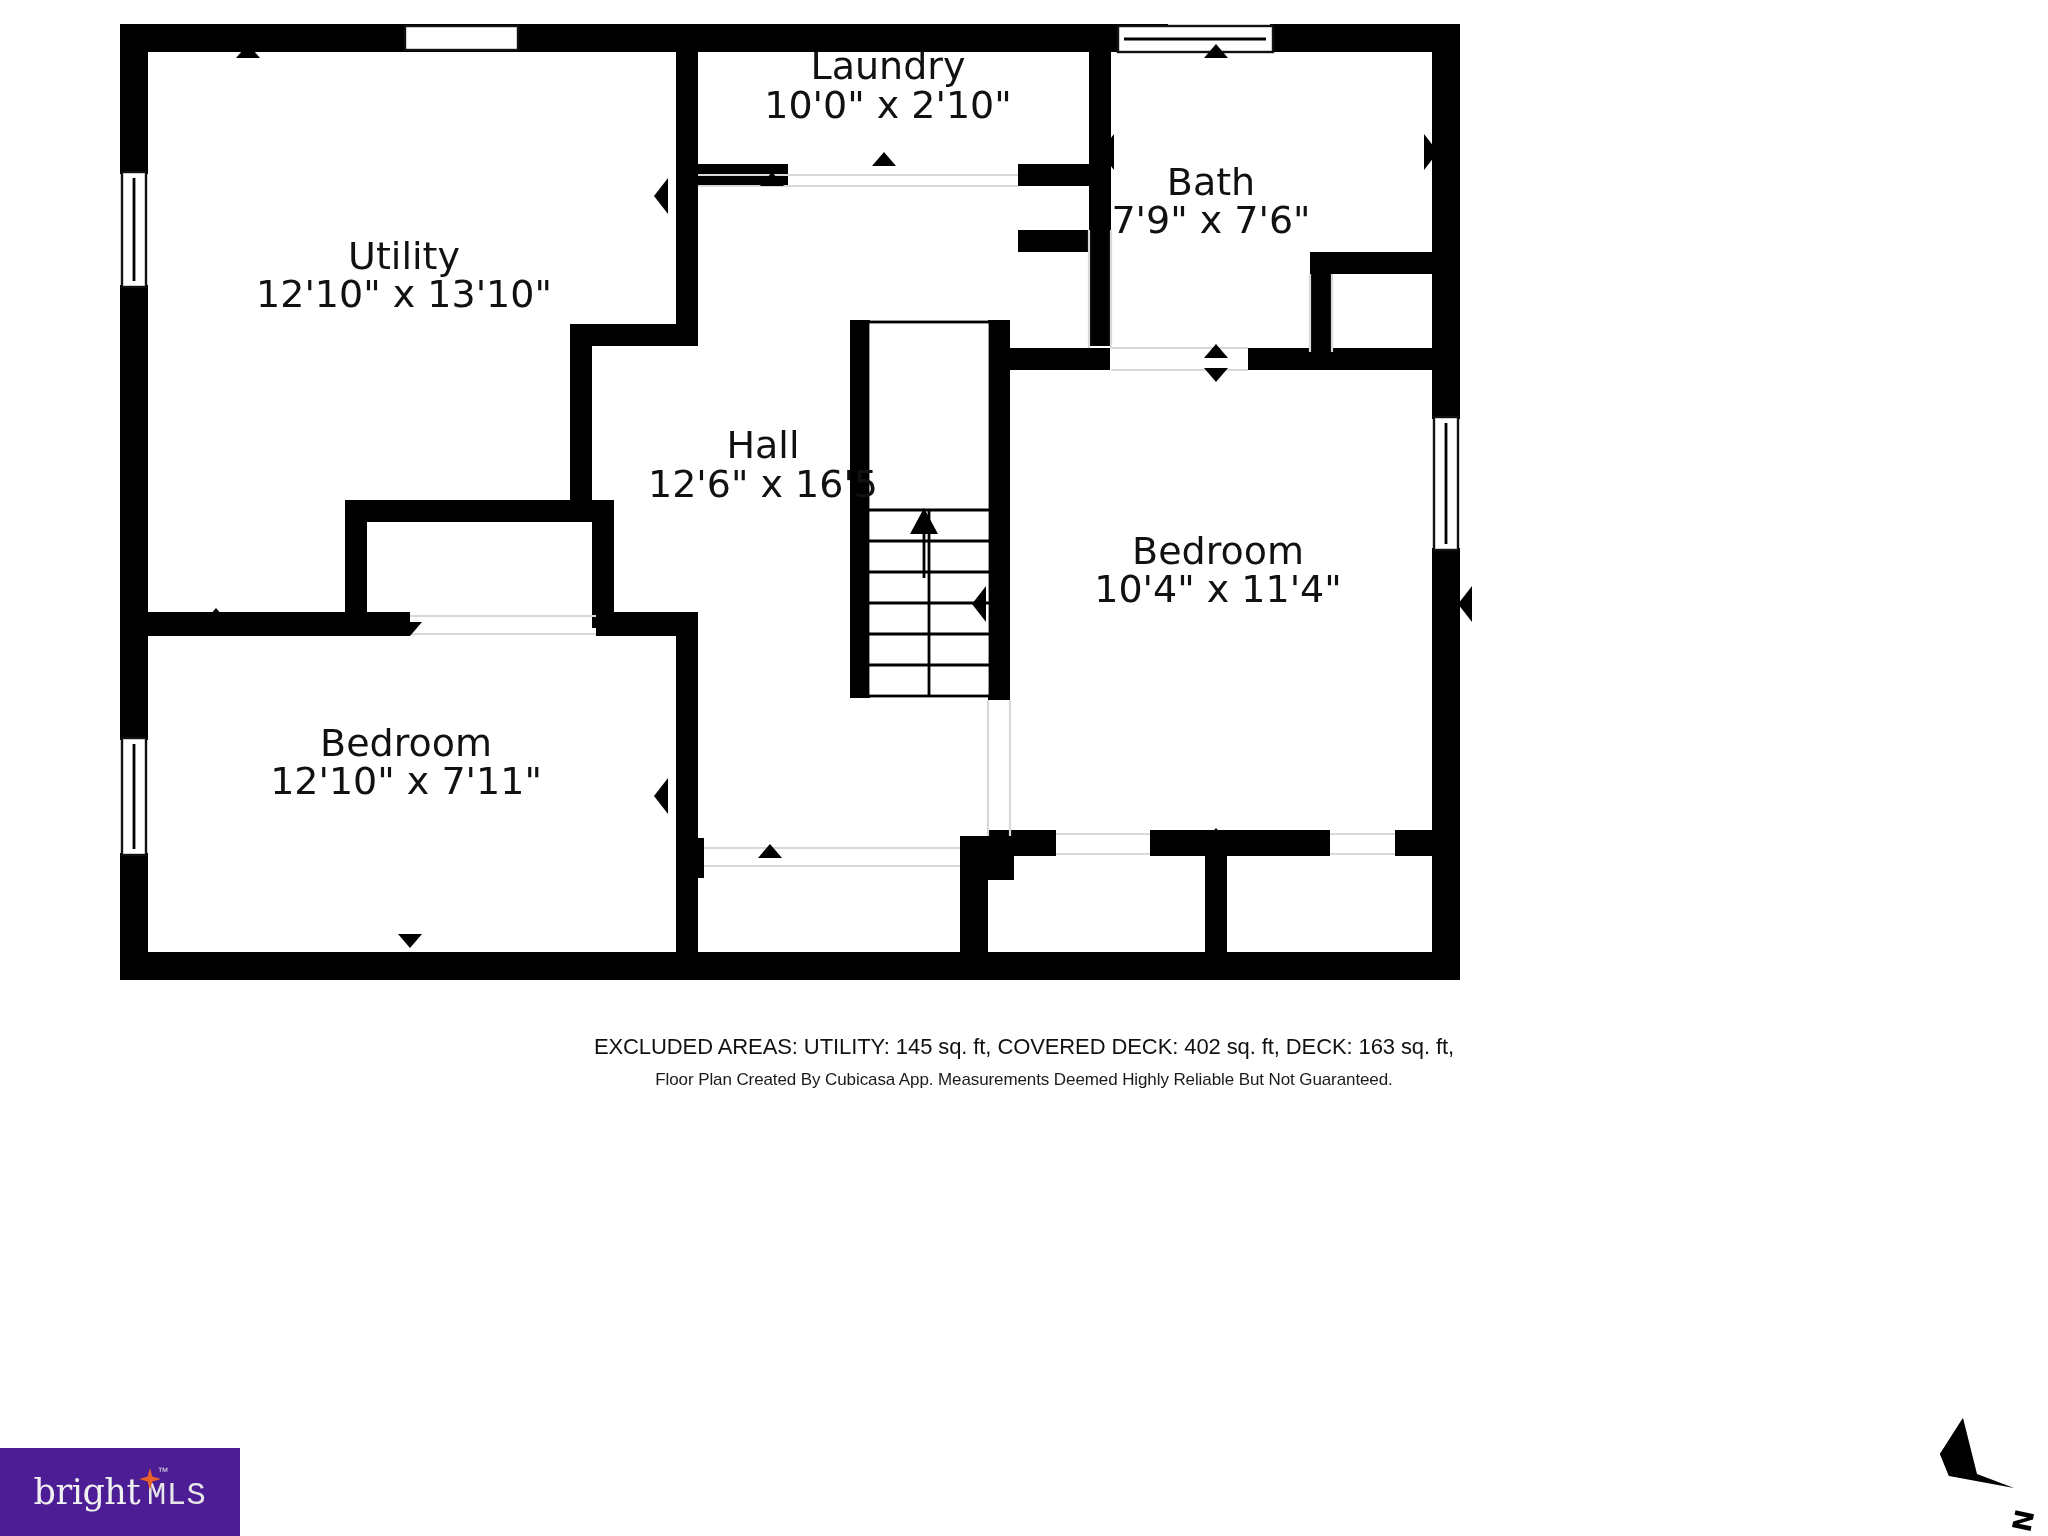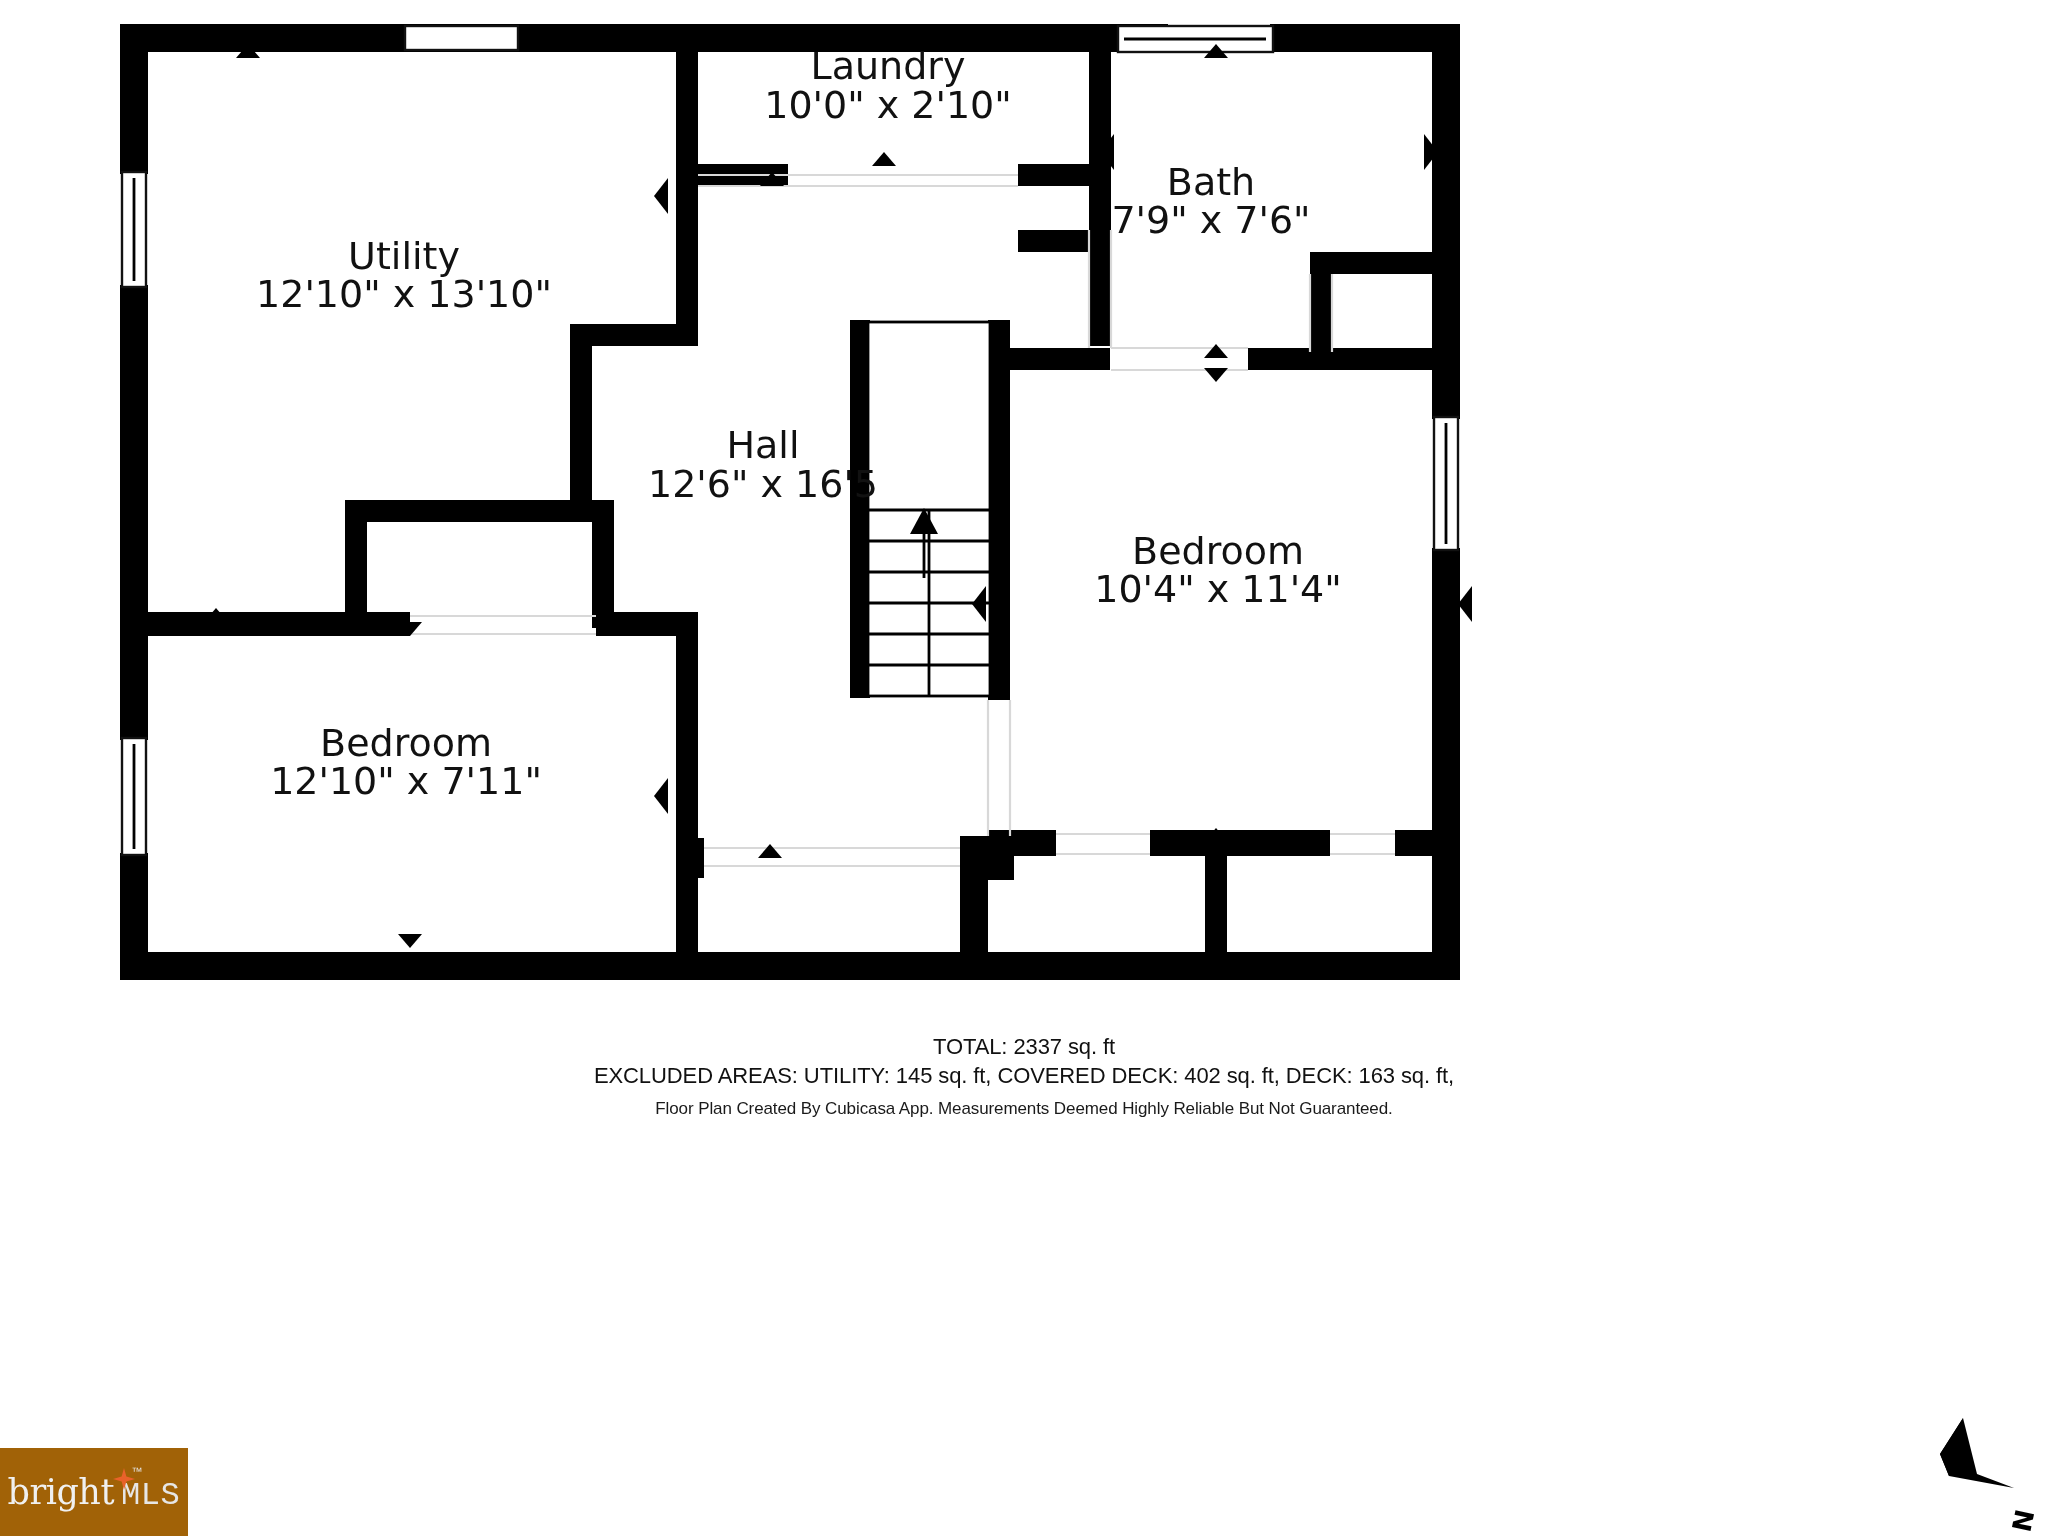--- a/index.html
+++ b/index.html
@@ -78,23 +78,23 @@
     font-size: 17px;
     color: #1a1a1a;
     letter-spacing: -0.1px;
   }
 
   
   #brand {
     position: absolute;
     left: 0px;
     top: 1448px;
-    width: 188px;
+    width: 240px;
     height: 88px;
-    background: #a16207;
+    background: #4c1d95;
     display: flex;
     align-items: center;
     justify-content: center;
   }
   #brand .brand-inner {
     position: relative;
     display: flex;
     align-items: baseline;
     transform: translateY(1px);
   }
@@ -307,21 +307,20 @@
     </g>
 
     <g>
       <polygon class="compass" points="1963,1418 1977,1474 2014,1488 1949,1476 1940,1454"></polygon>
       <polygon class="compass" points="1963,1418 1949,1476 1940,1454"></polygon>
       <text class="compass-n" x="2016" y="1508" transform="rotate(102 2016 1508)">N</text>
     </g>
   </svg>
 
   <div id="footer">
-    <div class="area-line">TOTAL: 2337 sq. ft</div>
     <div class="area-line">EXCLUDED AREAS: UTILITY: 145 sq. ft, COVERED DECK: 402 sq. ft, DECK: 163 sq. ft,</div>
     <div class="disclaimer">Floor Plan Created By Cubicasa App. Measurements Deemed Highly Reliable But Not Guaranteed.</div>
   </div>
 
   <div id="brand">
     <div class="brand-inner">
       <span class="brand-bright">bright</span>
       <svg class="brand-star" viewBox="0 0 24 24">
         <polygon points="12,0 14.6,9.4 24,12 14.6,14.6 12,24 9.4,14.6 0,12 9.4,9.4" fill="#e8622a"></polygon>
       </svg>

